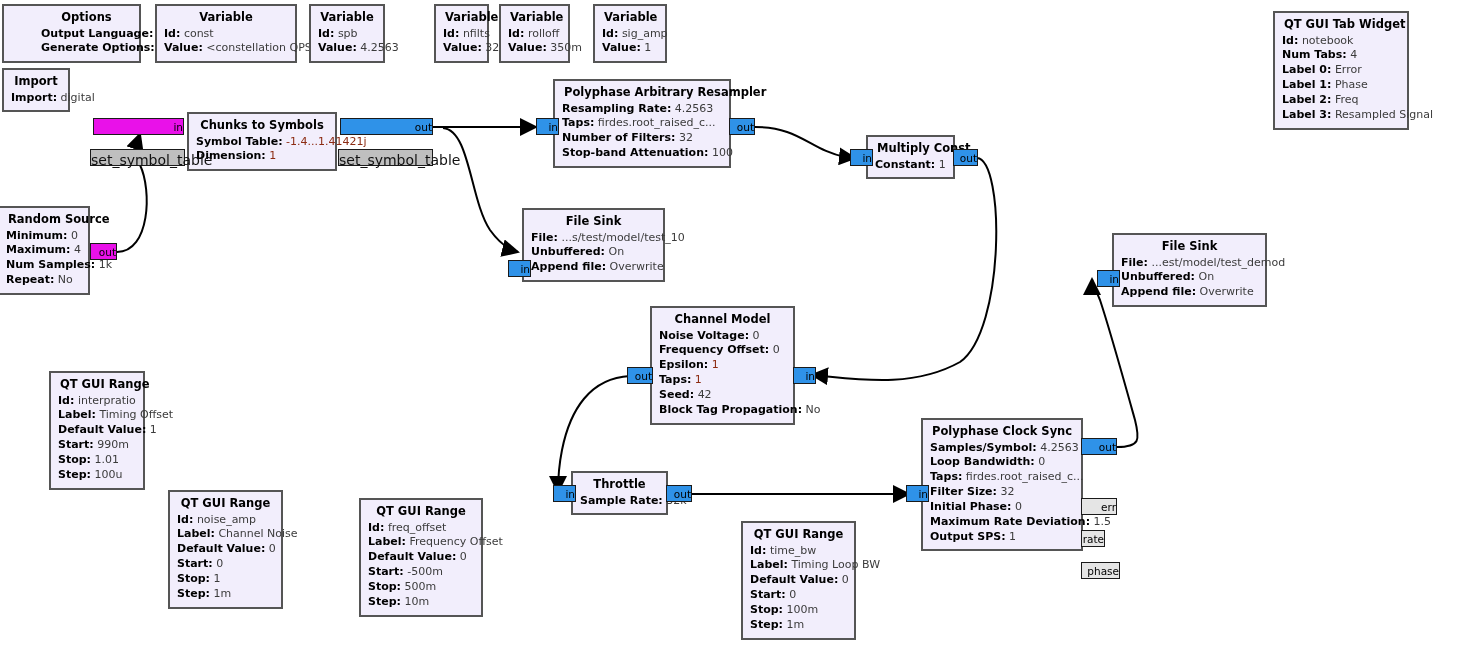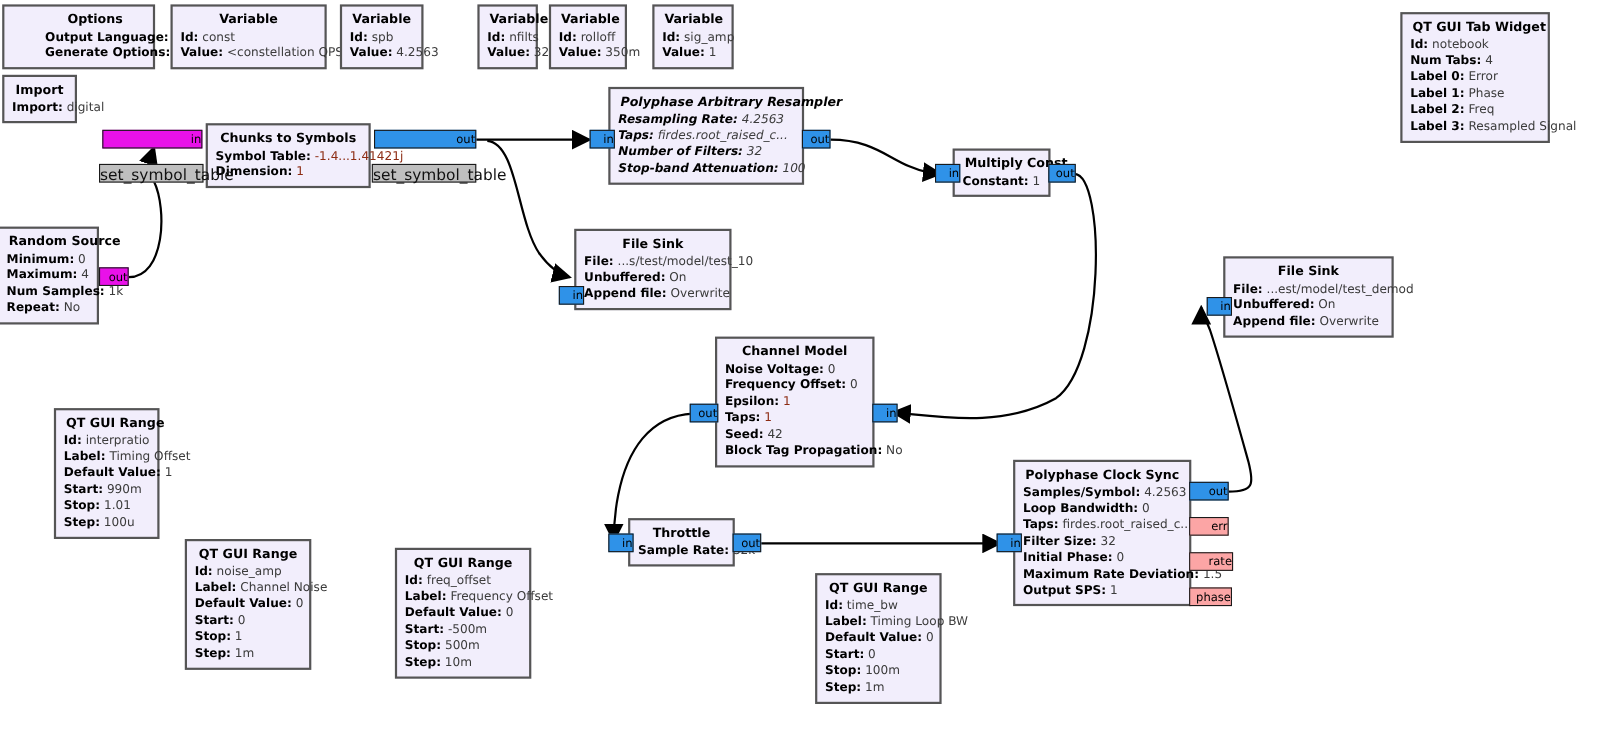--- a/index.html
+++ b/index.html
@@ -66,21 +66,21 @@
     color: #000000;
     text-align: right;
     border: 1px solid #1a1a1a;
     z-index: 4;
     line-height: 1;
     padding-top: 3px;
     height: 17px;
   }
   .port.blue   { background: #2f92e8; }
   .port.magenta{ background: #e911e9; }
-  .port.orange { background: #fca5a5; }
+  .port.orange { background: #e5e5e5; margin-top: 28px; }
   .port.grey   { background: #bfbfbf; font-size: 14px; color:#111; }
 </style>
 </head>
 <body>
 
 <div id="canvas">
 
   <svg id="wires" viewBox="0 0 1464 670">
     <defs>
       <marker id="arr" markerWidth="9" markerHeight="9" refX="8" refY="4.5" orient="auto">
@@ -169,21 +169,21 @@
   <div class="block" style="left:187px; top:112px; width:150px;">
     <span class="btitle">Chunks to Symbols</span>
     <div class="prow"><span class="k">Symbol Table:</span> <span class="v red">-1.4...1.41421j</span></div>
     <div class="prow"><span class="k">Dimension:</span> <span class="v red">1</span></div>
   </div>
   <div class="port blue" style="left:340px; top:118px; width:93px;">out</div>
   <div class="port grey" style="left:90px; top:149px; width:95px;">set_symbol_table</div>
   <div class="port grey" style="left:338px; top:149px; width:95px;">set_symbol_table</div>
 
   <div class="port blue" style="left:536px; top:118px; width:23px;">in</div>
-  <div class="block" style="left:553px; top:79px; width:178px;font-style:italic;">
+  <div class="block" style="left:553px; top:79px; width:178px;">
     <span class="btitle">Polyphase Arbitrary Resampler</span>
     <div class="prow"><span class="k">Resampling Rate:</span> <span class="v">4.2563</span></div>
     <div class="prow"><span class="k">Taps:</span> <span class="v">firdes.root_raised_c...</span></div>
     <div class="prow"><span class="k">Number of Filters:</span> <span class="v">32</span></div>
     <div class="prow"><span class="k">Stop-band Attenuation:</span> <span class="v">100</span></div>
   </div>
   <div class="port blue" style="left:729px; top:118px; width:26px;">out</div>
 
   <div class="port blue" style="left:850px; top:149px; width:23px;">in</div>
   <div class="block" style="left:866px; top:135px; width:89px;">
@@ -233,21 +233,21 @@
     <div class="prow"><span class="k">Samples/Symbol:</span> <span class="v">4.2563</span></div>
     <div class="prow"><span class="k">Loop Bandwidth:</span> <span class="v">0</span></div>
     <div class="prow"><span class="k">Taps:</span> <span class="v">firdes.root_raised_c...</span></div>
     <div class="prow"><span class="k">Filter Size:</span> <span class="v">32</span></div>
     <div class="prow"><span class="k">Initial Phase:</span> <span class="v">0</span></div>
     <div class="prow"><span class="k">Maximum Rate Deviation:</span> <span class="v">1.5</span></div>
     <div class="prow"><span class="k">Output SPS:</span> <span class="v">1</span></div>
   </div>
   <div class="port blue" style="left:1081px; top:438px; width:36px;">out</div>
   <div class="port orange" style="left:1081px; top:470px; width:36px;">err</div>
-  <div class="port orange" style="left:1081px; top:502px; width:40px;">rate</div>
+  <div class="port orange" style="left:1081px; top:502px; width:24px;">rate</div>
   <div class="port orange" style="left:1081px; top:534px; width:39px;">phase</div>
 
   <div class="block" style="left:49px; top:371px; width:96px;">
     <span class="btitle">QT GUI Range</span>
     <div class="prow"><span class="k">Id:</span> <span class="v">interpratio</span></div>
     <div class="prow"><span class="k">Label:</span> <span class="v">Timing Offset</span></div>
     <div class="prow"><span class="k">Default Value:</span> <span class="v">1</span></div>
     <div class="prow"><span class="k">Start:</span> <span class="v">990m</span></div>
     <div class="prow"><span class="k">Stop:</span> <span class="v">1.01</span></div>
     <div class="prow"><span class="k">Step:</span> <span class="v">100u</span></div>

